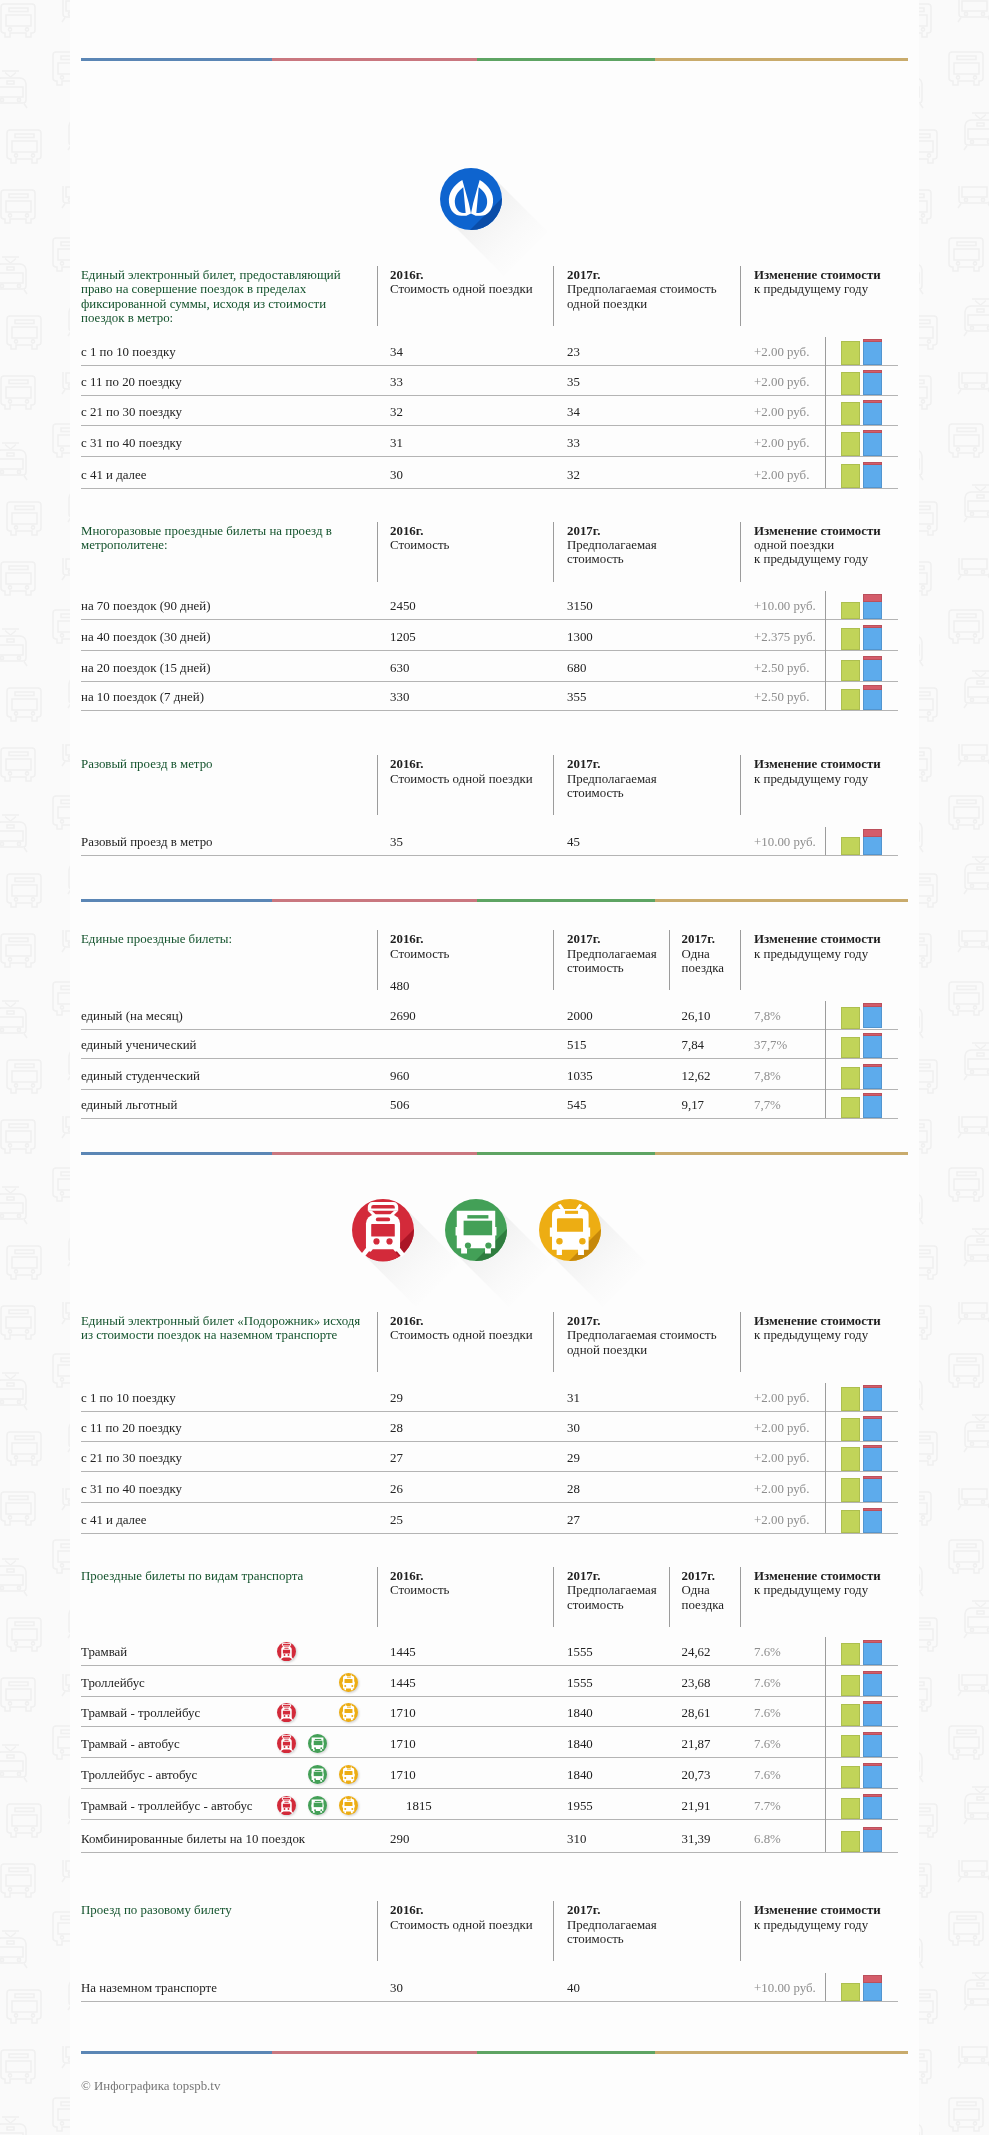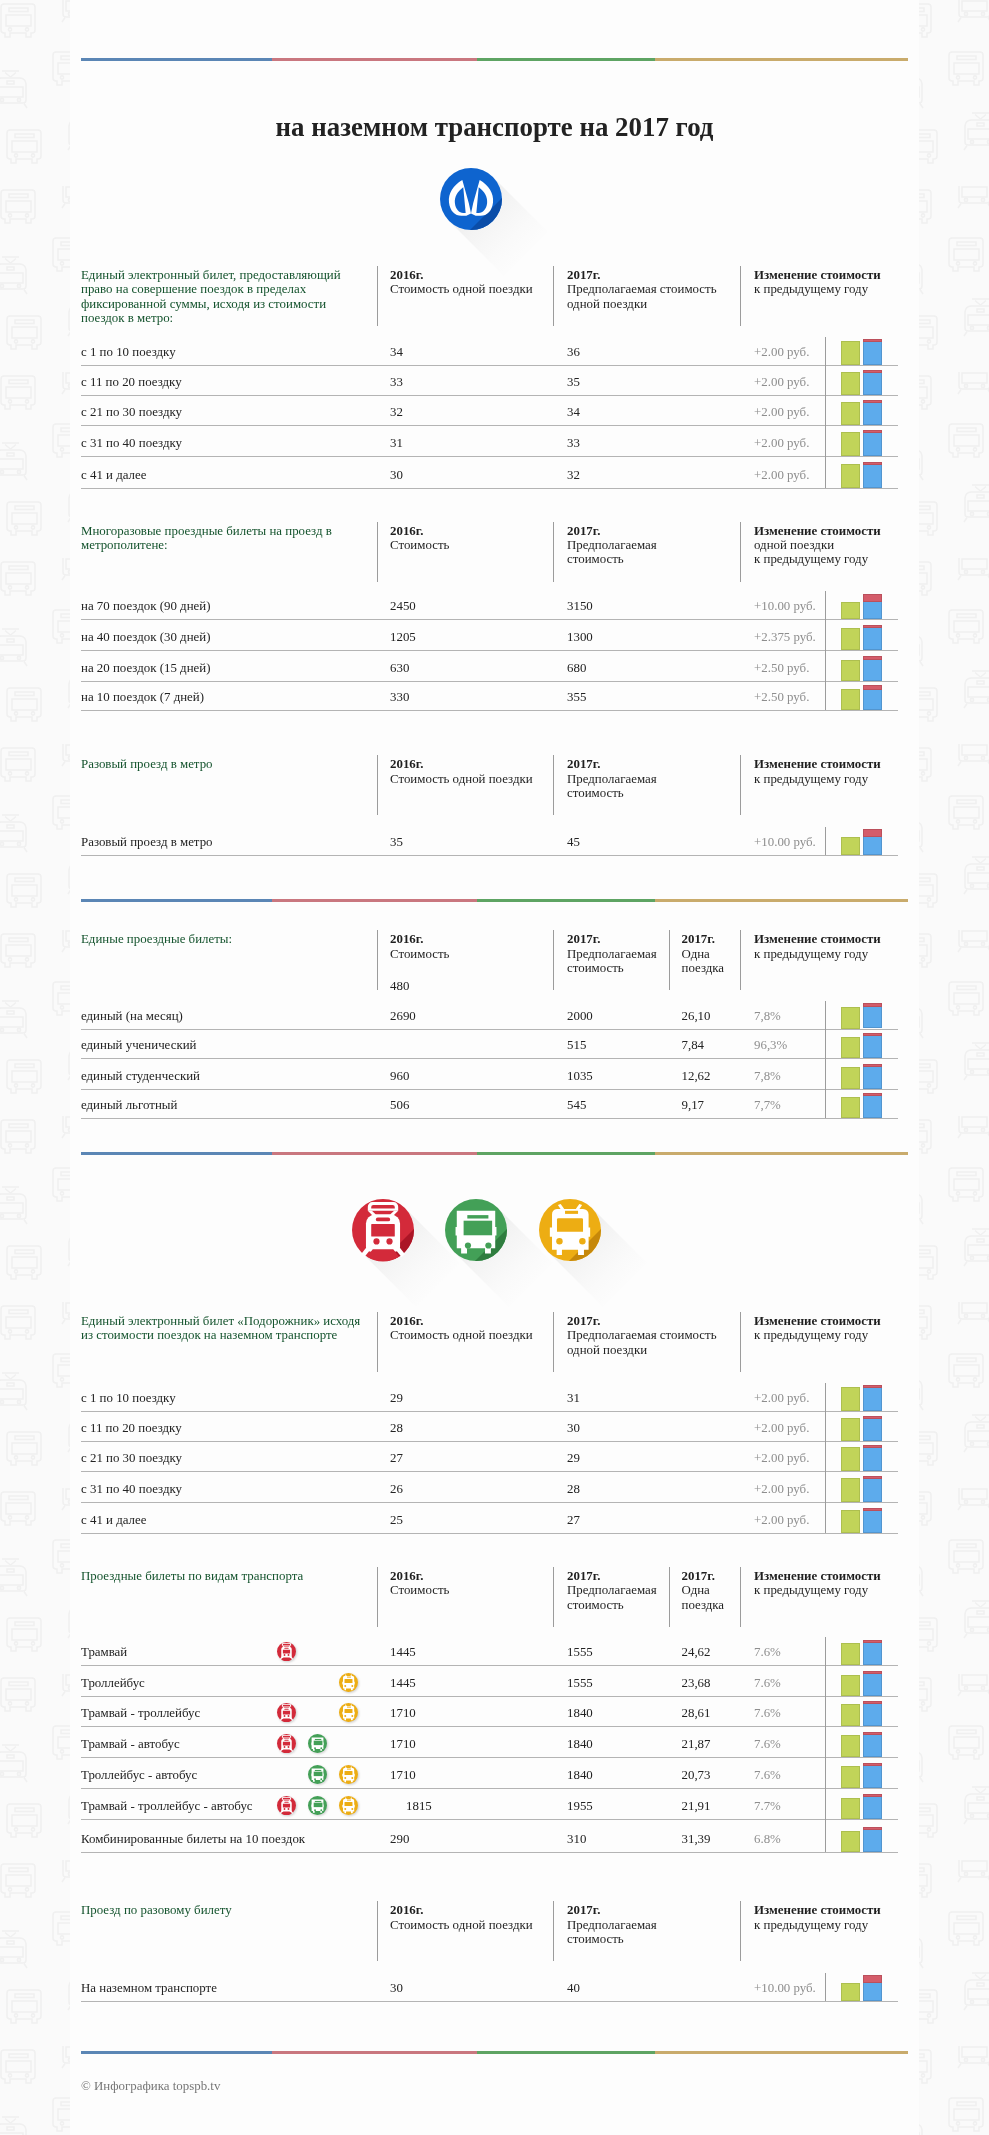--- a/index.html
+++ b/index.html
@@ -103,21 +103,20 @@
       <i class="c-red"></i>
       <i class="c-green"></i>
       <i class="c-yellow"></i>
     </div>
 <div class="rule" style="top:2050.8px">
       <i class="c-blue"></i>
       <i class="c-red"></i>
       <i class="c-green"></i>
       <i class="c-yellow"></i>
     </div>
-<div class="title t2">на наземном транспорте на 2017 год</div>
 <svg class="badge" viewBox="0 0 160 160" style="left:432.0px;top:160.0px">
       <defs>
         <linearGradient id="lg-metro-logo-badge" x1="0.14" y1="0.14" x2="0.82" y2="0.82">
           <stop offset="0" stop-color="#8e8e8e" stop-opacity="0.19"></stop>
           <stop offset="0.35" stop-color="#979797" stop-opacity="0.10"></stop>
           <stop offset="0.72" stop-color="#a2a2a2" stop-opacity="0.035"></stop>
           <stop offset="1" stop-color="#a5a5a5" stop-opacity="0"></stop>
         </linearGradient>
         <clipPath id="cp-metro-logo-badge">
           <circle cx="39" cy="39" r="31"></circle>
@@ -245,21 +244,21 @@
   <div class="hcell" style="left:754.0px;top:268.0px">
         <b>Изменение стоимости</b>
         <span>к предыдущему году</span>
       </div>
   <div class="vdiv" style="left:376.5px;top:266.0px;height:60px"></div>
   <div class="vdiv" style="left:553.0px;top:266.0px;height:60px"></div>
   <div class="vdiv" style="left:740.0px;top:266.0px;height:60px"></div>
   <div class="row">
     <div class="cell lbl" style="left:81.0px;top:343.5px">с 1 по 10 поездку</div>
     <div class="cell" style="left:390.0px;top:343.5px">34</div>
-    <div class="cell" style="left:567.0px;top:343.5px">36</div>
+    <div class="cell" style="left:567.0px;top:343.5px">23</div>
     <div class="cell chg" style="left:754.0px;top:343.5px">+2.00 руб.</div>
     <div class="bar bg" style="left:840.5px;top:341.0px;width:19.5px;height:23.5px"></div>
     <div class="bar bb" style="left:862.5px;top:339.0px;width:19.5px;height:25.5px"></div>
     <div class="bar br" style="left:862.5px;top:339.0px;width:19.5px;height:3px"></div>
     <div class="rowline" style="top:364.5px"></div>
   </div>
   <div class="row">
     <div class="cell lbl" style="left:81.0px;top:374.4px">с 11 по 20 поездку</div>
     <div class="cell" style="left:390.0px;top:374.4px">33</div>
     <div class="cell" style="left:567.0px;top:374.4px">35</div>
@@ -425,21 +424,21 @@
     <div class="bar bg" style="left:840.5px;top:1007.0px;width:19.5px;height:21.5px"></div>
     <div class="bar bb" style="left:862.5px;top:1003.4px;width:19.5px;height:25.1px"></div>
     <div class="bar br" style="left:862.5px;top:1003.4px;width:19.5px;height:3.4px"></div>
     <div class="rowline" style="top:1028.5px"></div>
   </div>
   <div class="row">
     <div class="cell lbl" style="left:81.0px;top:1037.1px">единый ученический</div>
     <div class="cell" style="left:390.0px;top:978px">480</div>
     <div class="cell" style="left:567.0px;top:1037.1px">515</div>
     <div class="cell" style="left:681.5px;top:1037.1px">7,84</div>
-    <div class="cell chg" style="left:754.0px;top:1037.1px">96,3%</div>
+    <div class="cell chg" style="left:754.0px;top:1037.1px">37,7%</div>
     <div class="bar bg" style="left:840.5px;top:1036.6px;width:19.5px;height:21.5px"></div>
     <div class="bar bb" style="left:862.5px;top:1033.0px;width:19.5px;height:25.1px"></div>
     <div class="bar br" style="left:862.5px;top:1033.0px;width:19.5px;height:3.4px"></div>
     <div class="rowline" style="top:1058.1px"></div>
   </div>
   <div class="row">
     <div class="cell lbl" style="left:81.0px;top:1067.8px">единый студенческий</div>
     <div class="cell" style="left:390.0px;top:1067.8px">960</div>
     <div class="cell" style="left:567.0px;top:1067.8px">1035</div>
     <div class="cell" style="left:681.5px;top:1067.8px">12,62</div>

